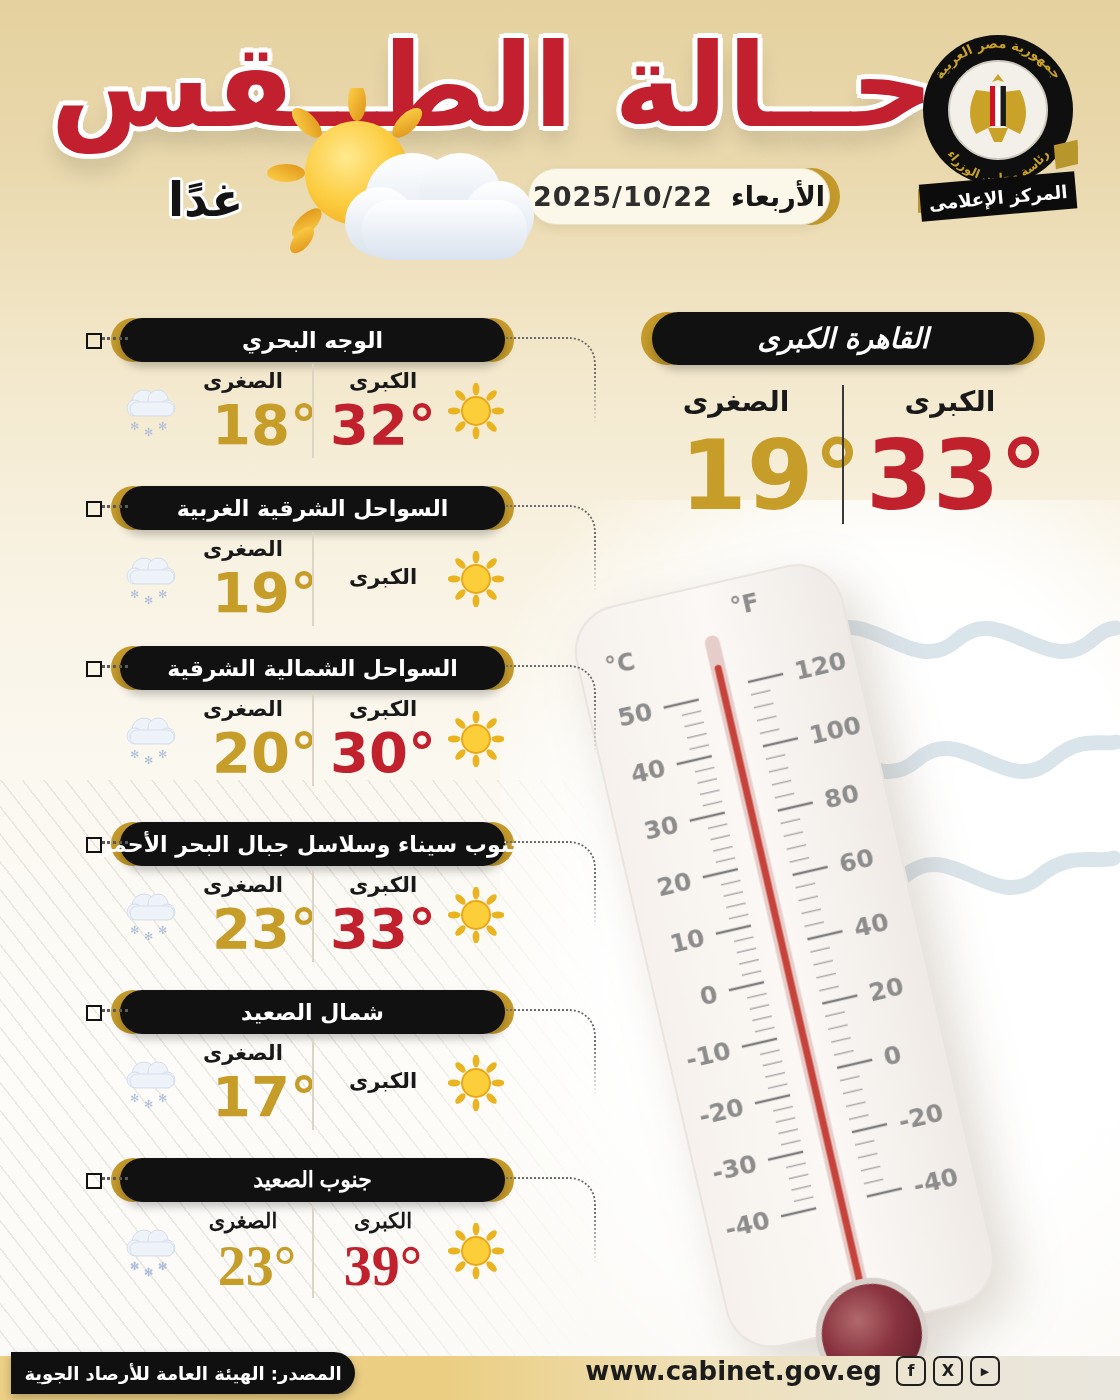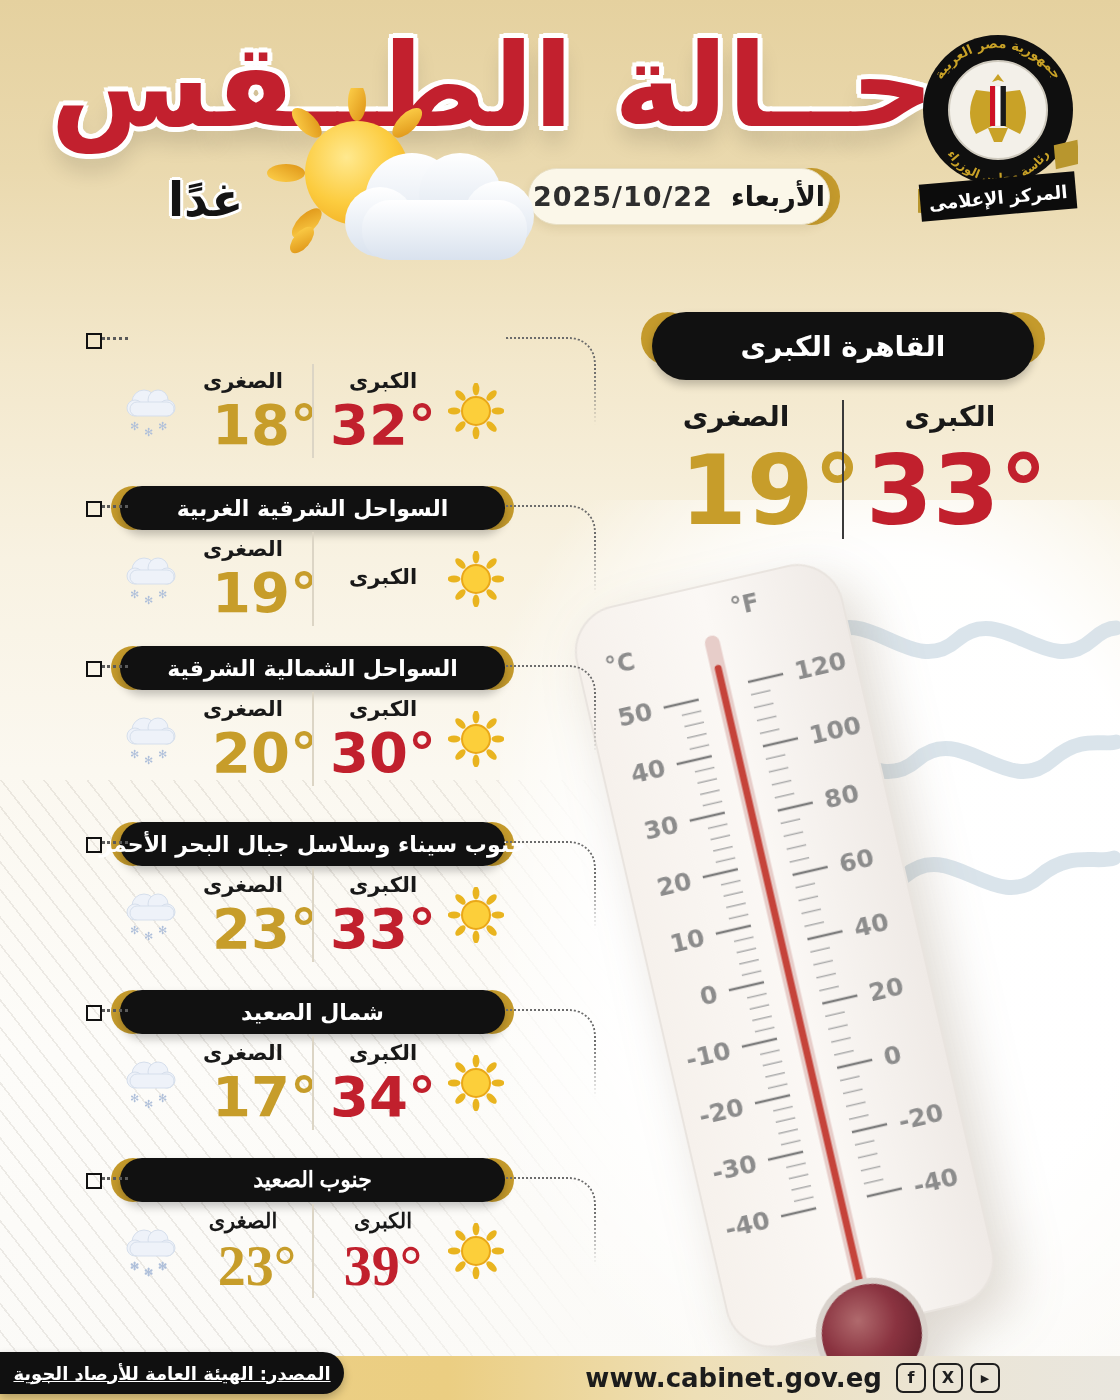--- a/index.html
+++ b/index.html
@@ -52,38 +52,38 @@
   .row-content{position:absolute;left:118px;top:46px;width:390px;display:flex;align-items:center;direction:ltr;}
   .temp-col{width:118px;text-align:center;}
   .t-label{font-size:21px;font-weight:800;color:#191919;margin-bottom:4px;direction:rtl;}
   .t-val{font-size:56px;font-weight:800;line-height:1;direction:ltr;}
   .t-val.gold{color:#c79d2a;margin-left:28px;}
   .t-val.red{color:#c1202d;}
   .v-div{width:2px;height:94px;background:#dcd5c5;margin:0 10px;align-self:center;}
   .wicon{flex:0 0 auto;}
   
   .cairo{position:absolute;left:652px;top:312px;width:382px;z-index:4;}
-  .cairo .pill-wrap{position:relative;width:382px;height:68px;}
+  .cairo .pill-wrap{position:relative;width:382px;height:53px;font-style:italic;}
   .cairo .crescent{width:53px;height:53px;}
   .cairo .crescent.l{left:-11px;}
   .cairo .crescent.r{right:-11px;}
   .cairo .pill{font-size:28px;direction:rtl;}
   .cairo-cols{display:flex;direction:ltr;justify-content:center;margin-top:20px;}
   .cairo .temp-col{width:168px;}
   .cairo .t-label{font-size:28px;margin-bottom:10px;}
   .cairo .t-val{font-size:96px;}
   .cairo-div{width:3px;background:#3a3a3a;margin:0 22px;}
   
   .footer-band{position:absolute;left:0;top:1356px;width:1120px;height:44px;z-index:6;
     background:linear-gradient(90deg,#ecd086 0%,#ebce82 40%,#eedfb6 62%,#ebe5d6 85%,#e9e6de 100%);}
-  .source-pill{position:absolute;left:0;top:1352px;width:344px;height:42px;z-index:7;background:#101010;
+  .source-pill{position:absolute;left:11px;top:1352px;width:344px;height:42px;z-index:7;background:#101010;
     border-radius:0 21px 21px 0;display:flex;align-items:center;justify-content:center;
-    color:#fff;font-size:18px;font-weight:700;direction:rtl;box-shadow:0 4px 8px rgba(0,0,0,.25);text-decoration:underline;}
+    color:#fff;font-size:18px;font-weight:700;direction:rtl;box-shadow:0 4px 8px rgba(0,0,0,.25);}
   .footer-right{position:absolute;left:700px;top:1356px;width:300px;height:44px;z-index:7;
-    display:flex;align-items:center;justify-content:flex-end;gap:14px;}
+    display:flex;justify-content:flex-end;gap:14px;}
   .site{font-size:26px;font-weight:800;color:#1c1c1c;}
   .socials{display:flex;gap:7px;}
   .sicon{width:26px;height:26px;border:2.4px solid #1f1f1f;border-radius:7px;display:flex;align-items:center;
     justify-content:center;font-weight:800;font-size:16px;color:#1f1f1f;line-height:1;}
   .sicon.yt{font-size:11px;}
 </style>
 </head>
 <body>
 
 <div class="canvas">
@@ -322,20 +322,27 @@
       <div class="cairo-div"></div>
       <div class="temp-col">
         <div class="t-label">الكبرى</div>
         <div class="t-val red">33°</div>
       </div>
     </div>
   </section>
 
   <div id="regions">
   <div class="region-row" style="top: 318px;">
+    <div class="pill-wrap">
+      <span class="crescent l"></span>
+      <span class="crescent r"></span>
+      <div class="pill">
+        <span>الوجه البحري</span>
+      </div>
+    </div>
     <div class="sq"></div>
     <div class="dots-left"></div>
     <div class="dots-curve"></div>
     <div class="row-content">
       <svg class="wicon" width="66" height="54" viewBox="0 0 66 54">
         <g fill="#eef2f9" stroke="#d6dfec" stroke-width="1">
           <circle cx="26" cy="18" r="12"></circle>
               <circle cx="40" cy="16" r="10"></circle>
               <circle cx="49" cy="24" r="8"></circle>
           <circle cx="17" cy="24" r="8"></circle>
@@ -550,21 +557,20 @@
               <text x="40" y="46">✻</text>
         </g>
       </svg>
       <div class="temp-col">
         <div class="t-label">الصغرى</div>
         <div class="t-val gold">17°</div>
       </div>
       <div class="v-div"></div>
       <div class="temp-col">
         <div class="t-label">الكبرى</div>
-        <div class="t-val red">34°</div>
       </div>
       <svg class="wicon" width="56" height="56" viewBox="0 0 56 56" style="margin-left:6px;">
         <g fill="#e9b41f">
           <ellipse cx="28" cy="6" rx="3.4" ry="6.5"></ellipse>
           <ellipse cx="28" cy="6" rx="3.4" ry="6.5" transform="rotate(45 28 28)"></ellipse>
           <ellipse cx="28" cy="6" rx="3.4" ry="6.5" transform="rotate(90 28 28)"></ellipse>
           <ellipse cx="28" cy="6" rx="3.4" ry="6.5" transform="rotate(135 28 28)"></ellipse>
           <ellipse cx="28" cy="6" rx="3.4" ry="6.5" transform="rotate(180 28 28)"></ellipse>
           <ellipse cx="28" cy="6" rx="3.4" ry="6.5" transform="rotate(225 28 28)"></ellipse>
           <ellipse cx="28" cy="6" rx="3.4" ry="6.5" transform="rotate(270 28 28)"></ellipse>

